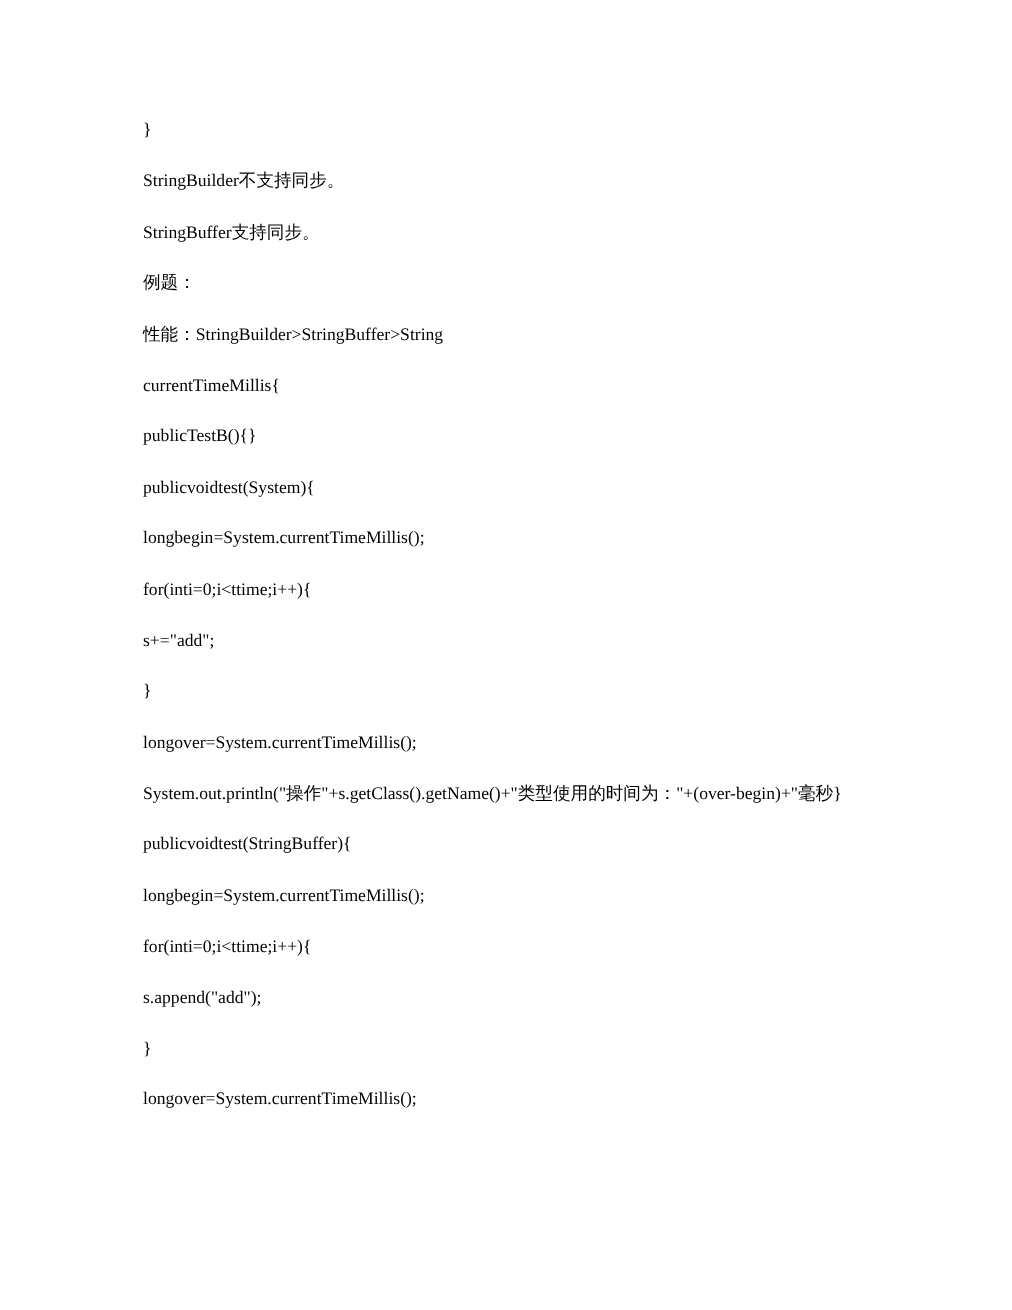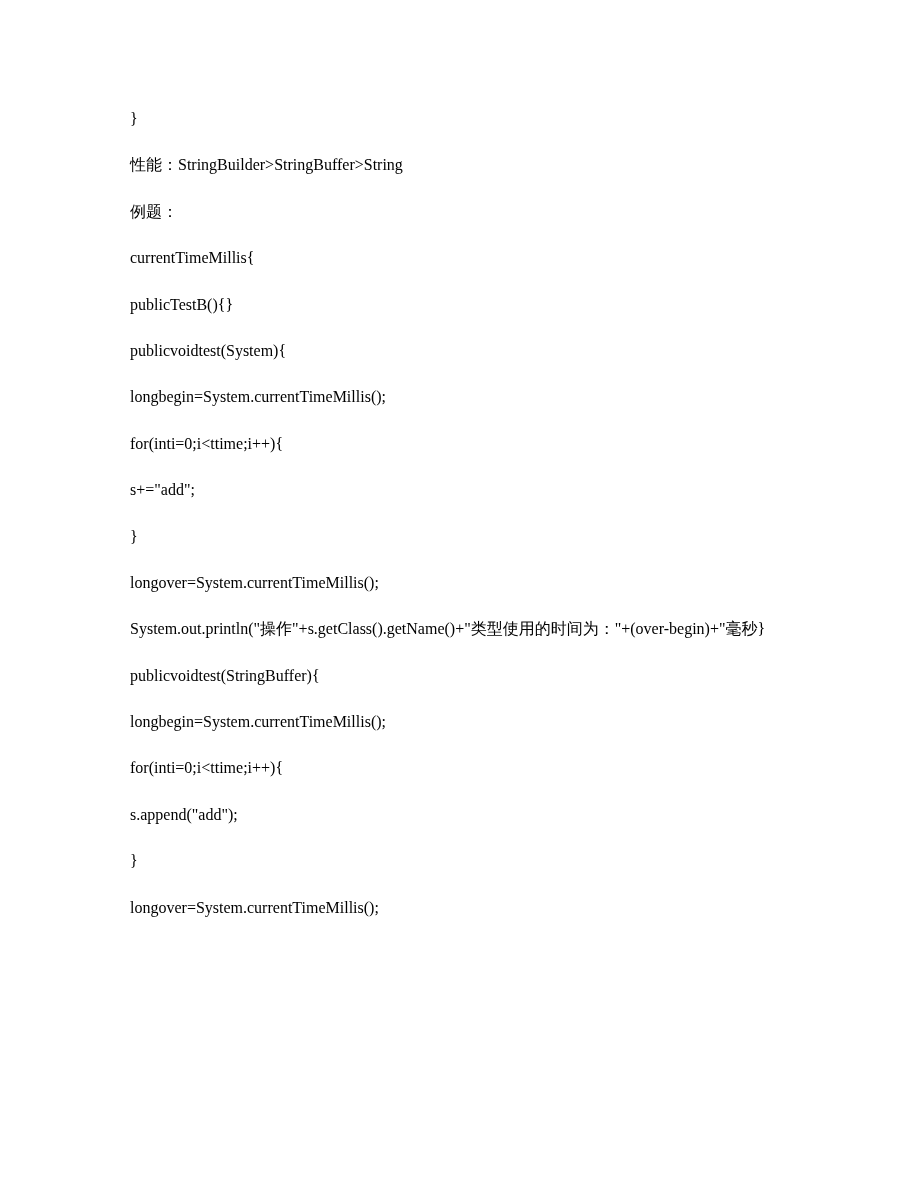--- a/index.html
+++ b/index.html
@@ -18,22 +18,24 @@
     color: #000000;
     line-height: 1.4;
     margin-bottom: 24px;
   }
 </style>
 </head>
 <body>
 
 <div class="page">
   <div class="line">}</div>
+  <div class="line">StringBuilder不支持同步。</div>
+  <div class="line">StringBuffer支持同步。</div>
+  <div class="line">例题：</div>
   <div class="line">性能：StringBuilder&gt;StringBuffer&gt;String</div>
-  <div class="line">例题：</div>
   <div class="line">currentTimeMillis{</div>
   <div class="line">publicTestB(){}</div>
   <div class="line">publicvoidtest(System){</div>
   <div class="line">longbegin=System.currentTimeMillis();</div>
   <div class="line">for(inti=0;i&lt;ttime;i++){</div>
   <div class="line">s+="add";</div>
   <div class="line">}</div>
   <div class="line">longover=System.currentTimeMillis();</div>
   <div class="line">System.out.println("操作"+s.getClass().getName()+"类型使用的时间为："+(over-begin)+"毫秒}</div>
   <div class="line">publicvoidtest(StringBuffer){</div>

